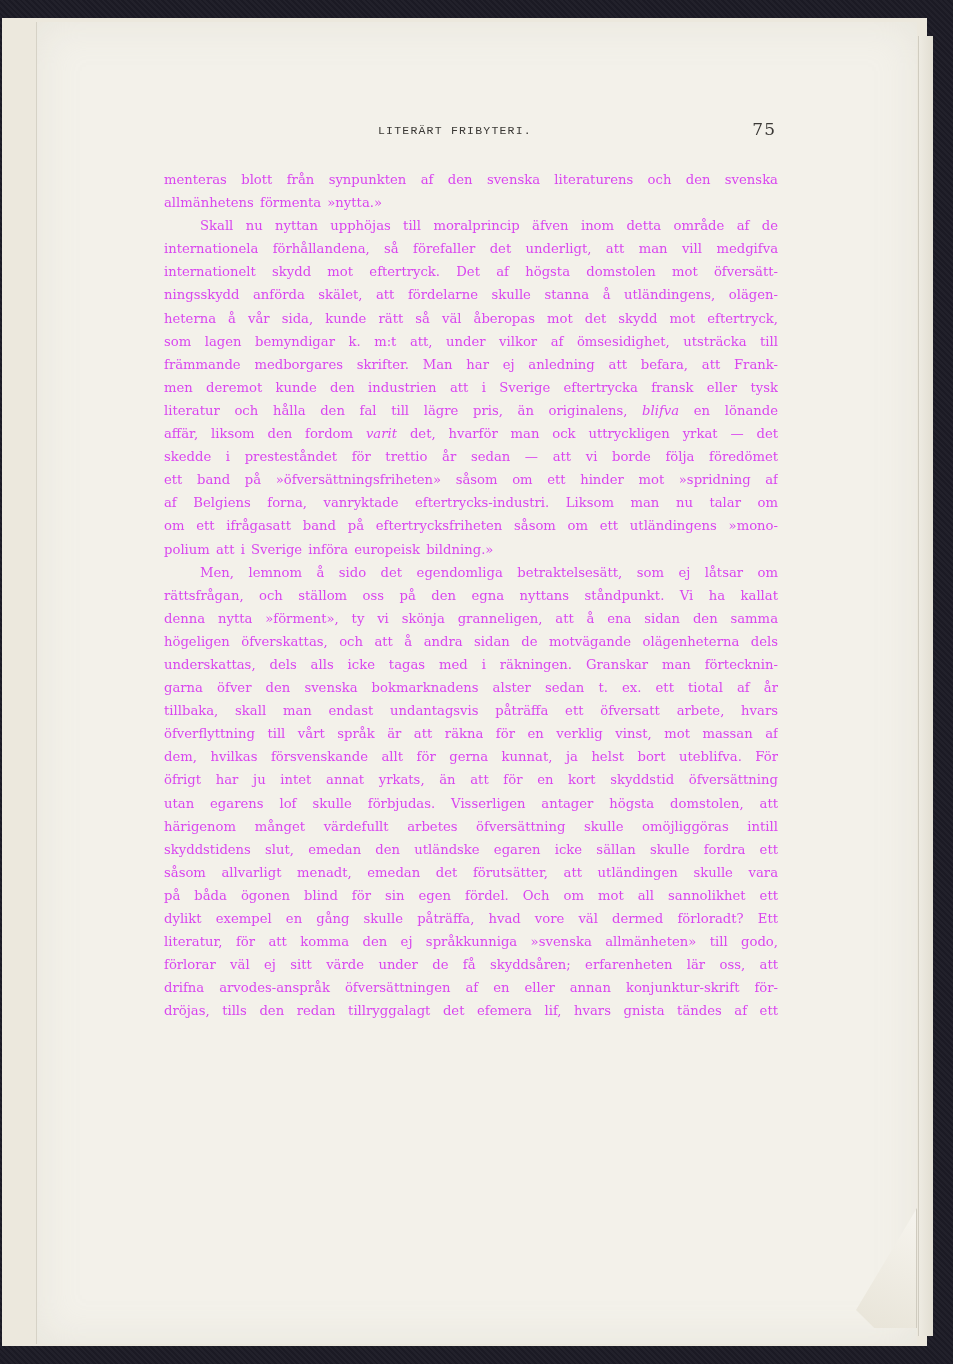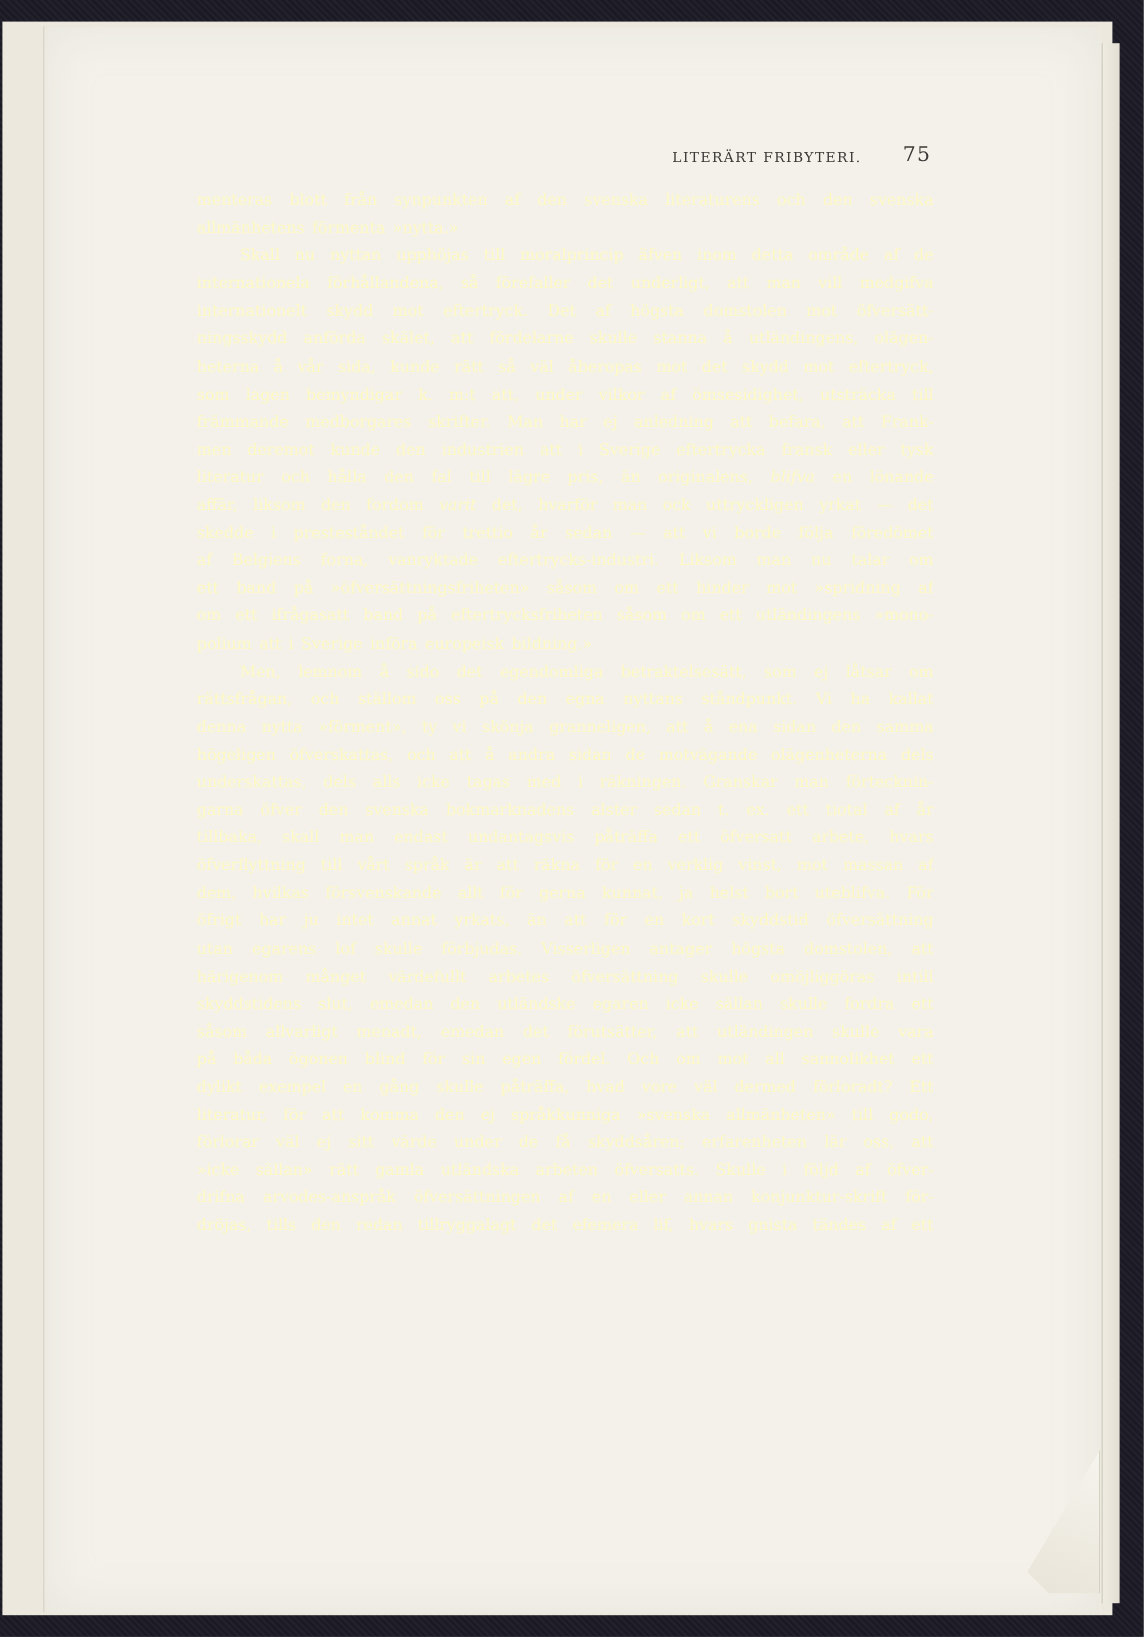--- a/index.html
+++ b/index.html
@@ -34,29 +34,30 @@
       position: absolute; right: 36px; bottom: 36px; width: 60px; height: 120px;
       background: linear-gradient(200deg, #f6f4ee, #e8e4d8);
       clip-path: polygon(100% 0, 100% 100%, 30% 100%, 0 85%);
       border-right: 1px solid #cfcbbf;
     }
     .header {
       position: absolute; left: 160px; top: 121px; width: 620px; height: 22px;
       font-size: 11.5px; letter-spacing: 1.2px; color: #3a3835;
     }
     .running-head {
-      position: absolute; left: 218px; width: 340px; text-align: right;
+      position: absolute; left: 218px; width: 340px; text-align: left;
       top: 3px;
+      font-family: Liberation Mono, monospace;
     }
     .page-number {
       position: absolute; right: 4px; top: -2px; font-size: 17px; letter-spacing: 1px;
     }
     .body-text {
-      position: absolute; left: 164px; top: 156px; width: 614px;
-      color: #fef9c3;
+      position: absolute; left: 164px; top: 168px; width: 614px;
+      color: #d946ef;
       font-size: 13.2px;
       line-height: 23.1px;
     }
     .para {
       margin: 0;
       text-align: justify;
       text-align-last: justify;
     }
     .para .line { display: block; text-align: justify; text-align-last: justify; white-space: nowrap; overflow: hidden; }
     .para .line.last { text-align-last: left; }
@@ -88,22 +89,22 @@
     <span class="line">internationela förhållandena, så förefaller det underligt, att man vill medgifva</span>
     <span class="line">internationelt skydd mot eftertryck. Det af högsta domstolen mot öfversätt-</span>
     <span class="line">ningsskydd anförda skälet, att fördelarne skulle stanna å utländingens, olägen-</span>
     <span class="line">heterna å vår sida, kunde rätt så väl åberopas mot det skydd mot eftertryck,</span>
     <span class="line">som lagen bemyndigar k. m:t att, under vilkor af ömsesidighet, utsträcka till</span>
     <span class="line">främmande medborgares skrifter. Man har ej anledning att befara, att Frank-</span>
     <span class="line">men deremot kunde den industrien att i Sverige eftertrycka fransk eller tysk</span>
     <span class="line">literatur och hålla den fal till lägre pris, än originalens, <em>blifva</em> en lönande</span>
     <span class="line">affär, liksom den fordom <em>varit</em> det, hvarför man ock uttryckligen yrkat — det</span>
     <span class="line">skedde i presteståndet för trettio år sedan — att vi borde följa föredömet</span>
+    <span class="line">ett band på »öfversättningsfriheten» såsom om ett hinder mot »spridning af</span>
     <span class="line">af Belgiens forna, vanryktade eftertrycks-industri. Liksom man nu talar om</span>
-    <span class="line">ett band på »öfversättningsfriheten» såsom om ett hinder mot »spridning af</span>
     <span class="line">om ett ifrågasatt band på eftertrycksfriheten såsom om ett utländingens »mono-</span>
     <span class="line last">polium att i Sverige införa europeisk bildning.»</span>
   </p>
   <p class="para">
     <span class="line indent">Men, lemnom å sido det egendomliga betraktelsesätt, som ej låtsar om</span>
     <span class="line">rättsfrågan, och ställom oss på den egna nyttans ståndpunkt. Vi ha kallat</span>
     <span class="line">denna nytta »förment», ty vi skönja granneligen, att å ena sidan den samma</span>
     <span class="line">högeligen öfverskattas, och att å andra sidan de motvägande olägenheterna dels</span>
     <span class="line">underskattas, dels alls icke tagas med i räkningen. Granskar man förtecknin-</span>
     <span class="line">garna öfver den svenska bokmarknadens alster sedan t. ex. ett tiotal af år</span>
@@ -112,17 +113,16 @@
     <span class="line">dem, hvilkas försvenskande allt för gerna kunnat, ja helst bort uteblifva. För</span>
     <span class="line">öfrigt har ju intet annat yrkats, än att för en kort skyddstid öfversättning</span>
     <span class="line">utan egarens lof skulle förbjudas. Visserligen antager högsta domstolen, att</span>
     <span class="line">härigenom månget värdefullt arbetes öfversättning skulle omöjliggöras intill</span>
     <span class="line">skyddstidens slut, emedan den utländske egaren icke sällan skulle fordra ett</span>
     <span class="line">såsom allvarligt menadt, emedan det förutsätter, att utländingen skulle vara</span>
     <span class="line">på båda ögonen blind för sin egen fördel. Och om mot all sannolikhet ett</span>
     <span class="line">dylikt exempel en gång skulle påträffa, hvad vore väl dermed förloradt? Ett</span>
     <span class="line">literatur, för att komma den ej språkkunniga »svenska allmänheten» till godo,</span>
     <span class="line">förlorar väl ej sitt värde under de få skyddsåren; erfarenheten lär oss, att</span>
-    <span class="line">»icke sällan» rätt gamla utländska arbeten öfversatts. Skulle i följd af öfver-</span>
     <span class="line">drifna arvodes-anspråk öfversättningen af en eller annan konjunktur-skrift för-</span>
     <span class="line">dröjas, tills den redan tillryggalagt det efemera lif, hvars gnista tändes af ett</span>
   </p>
 </div>
 
 </body></html>

